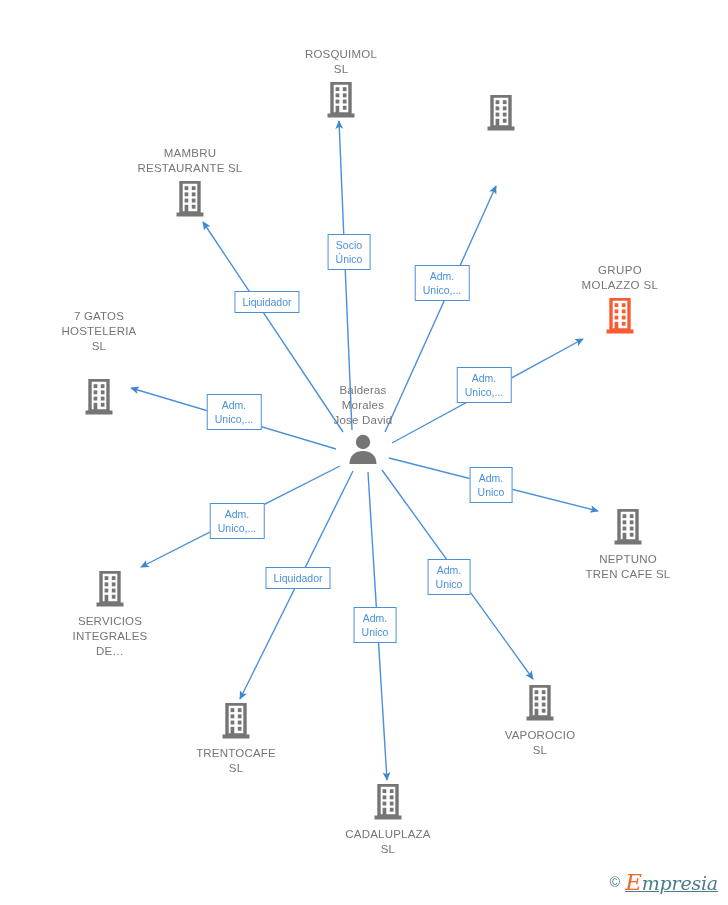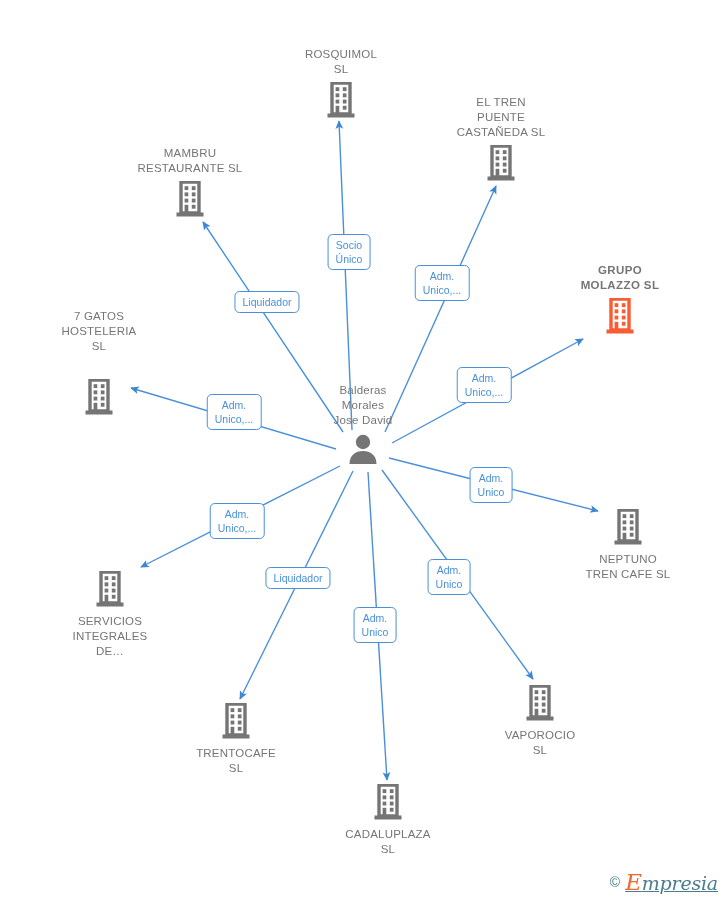--- a/index.html
+++ b/index.html
@@ -42,37 +42,37 @@
   }
   .node-label {
     font-size: 11.5px;
     line-height: 15px;
     color: #757575;
     letter-spacing: 0.2px;
     white-space: pre-line;
   }
   .node.focus .node-label {
     color: #757575;
-    font-weight: bold;
+    font-weight: normal;
     letter-spacing: 0.4px;
   }
   .node-icon {
     display: block;
     line-height: 0;
   }
   .node.label-top .node-label { order: 0; margin-bottom: 5px; }
   .node.label-top .node-icon  { order: 1; }
   .node.label-bottom .node-icon  { order: 0; }
   .node.label-bottom .node-label { order: 1; margin-top: 5px; }
 
   
   .edge-label {
     position: absolute;
     border: 1.3px solid #4a90d9;
-    border-radius: 5px;
+    border-radius: 0;
     background: #ffffff;
     color: #4a90d9;
     font-size: 10.5px;
     line-height: 14px;
     padding: 3px 7px;
     text-align: center;
     white-space: pre-line;
     transform: translate(-50%, -50%);
     box-sizing: border-box;
   }
@@ -140,23 +140,20 @@
             <rect x="18.8" y="5.2" width="3.7" height="3.9" fill="#757575"></rect>
             <rect x="11.6" y="11.4" width="3.7" height="3.9" fill="#757575"></rect>
             <rect x="18.8" y="11.4" width="3.7" height="3.9" fill="#757575"></rect>
             <rect x="11.6" y="17.6" width="3.7" height="3.9" fill="#757575"></rect>
             <rect x="18.8" y="17.6" width="3.7" height="3.9" fill="#757575"></rect>
             <rect x="18.8" y="23.8" width="3.7" height="3.9" fill="#757575"></rect>
             <rect x="11.6" y="23.8" width="3.7" height="8" fill="#757575"></rect>
           </svg></div>
       </div>
       <div class="node label-top" style="left: 501px; top: 95px; transform: none;">
-        <div class="node-label">EL TREN
-PUENTE
-CASTAÑEDA SL</div>
         <div class="node-icon"><svg width="34" height="38" viewBox="0 0 34 38">
             <path d="M8 1 h18 v31 h-18 z" fill="none" stroke="#757575" stroke-width="3.4"></path>
             <rect x="3.5" y="31.5" width="27" height="4" fill="#757575"></rect>
             <rect x="11.6" y="5.2" width="3.7" height="3.9" fill="#757575"></rect>
             <rect x="18.8" y="5.2" width="3.7" height="3.9" fill="#757575"></rect>
             <rect x="11.6" y="11.4" width="3.7" height="3.9" fill="#757575"></rect>
             <rect x="18.8" y="11.4" width="3.7" height="3.9" fill="#757575"></rect>
             <rect x="11.6" y="17.6" width="3.7" height="3.9" fill="#757575"></rect>
             <rect x="18.8" y="17.6" width="3.7" height="3.9" fill="#757575"></rect>
             <rect x="18.8" y="23.8" width="3.7" height="3.9" fill="#757575"></rect>

